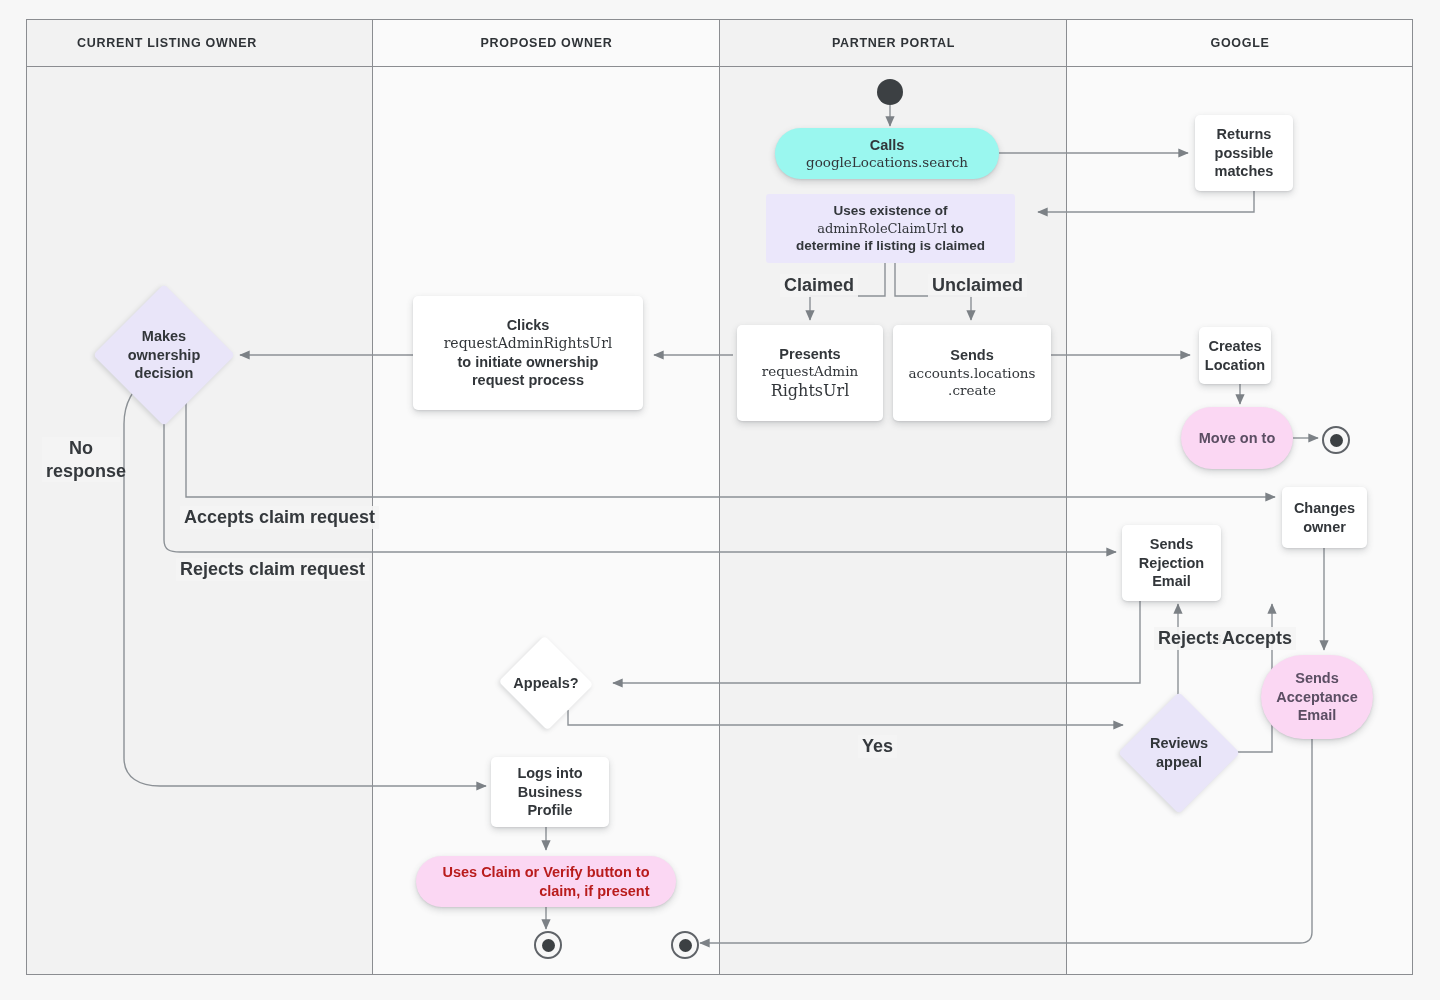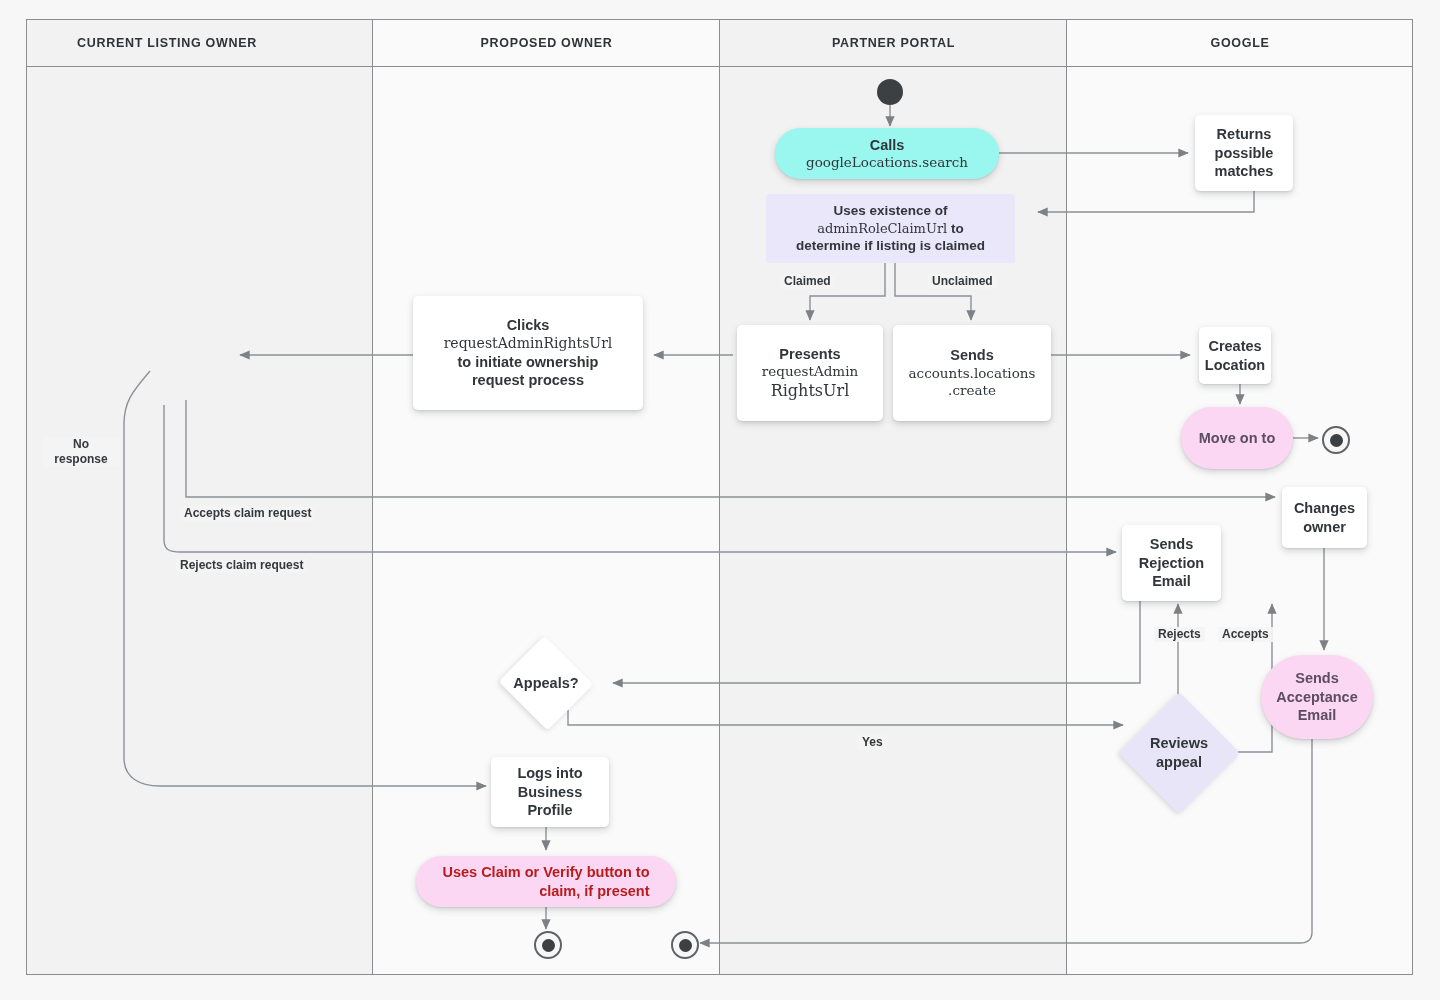--- a/index.html
+++ b/index.html
@@ -84,21 +84,21 @@
     position:absolute;width:24px;height:24px;border-radius:50%;
     border:2px solid #5f6368;background:#f7f7f7;
     display:flex;align-items:center;justify-content:center;
   }
   .end-dot::after{
     content:"";width:13px;height:13px;border-radius:50%;background:#3c4043;
   }
 
   
   .elabel{
-    position:absolute;font-size:12px;font-weight:700;color:#35393d;
+    position:absolute;font-size:18px;font-weight:700;color:#35393d;
     background:rgba(244,244,244,.92);padding:0 4px;white-space:nowrap;
     line-height:1.25;
   }
   .elabel.multi{white-space:normal;text-align:center;}
 </style>
 </head>
 <body>
 
 <div id="stage">
 
@@ -214,20 +214,24 @@
 
   <div class="node box" style="left:413px;top:296px;width:230px;height:114px;">
     <div class="inner">
       <div>Clicks</div>
       <div class="mono-b" style="font-size:14px;">requestAdminRightsUrl</div>
       <div>to initiate ownership</div>
       <div>request process</div>
     </div>
   </div>
 
+  <div class="node diamond purple" style="left:93px;top:284px;width:142px;height:142px;">
+    <div class="dshape"></div>
+    <div class="dlabel" style="width:96px;">Makes ownership decision</div>
+  </div>
 
   <div class="node box" style="left:1282px;top:487px;width:85px;height:61px;">
     <div class="inner">Changes owner</div>
   </div>
 
   <div class="node box" style="left:1122px;top:525px;width:99px;height:76px;">
     <div class="inner">Sends Rejection Email</div>
   </div>
 
   <div class="node pill pink" style="left:1261px;top:655px;width:112px;height:84px;">

